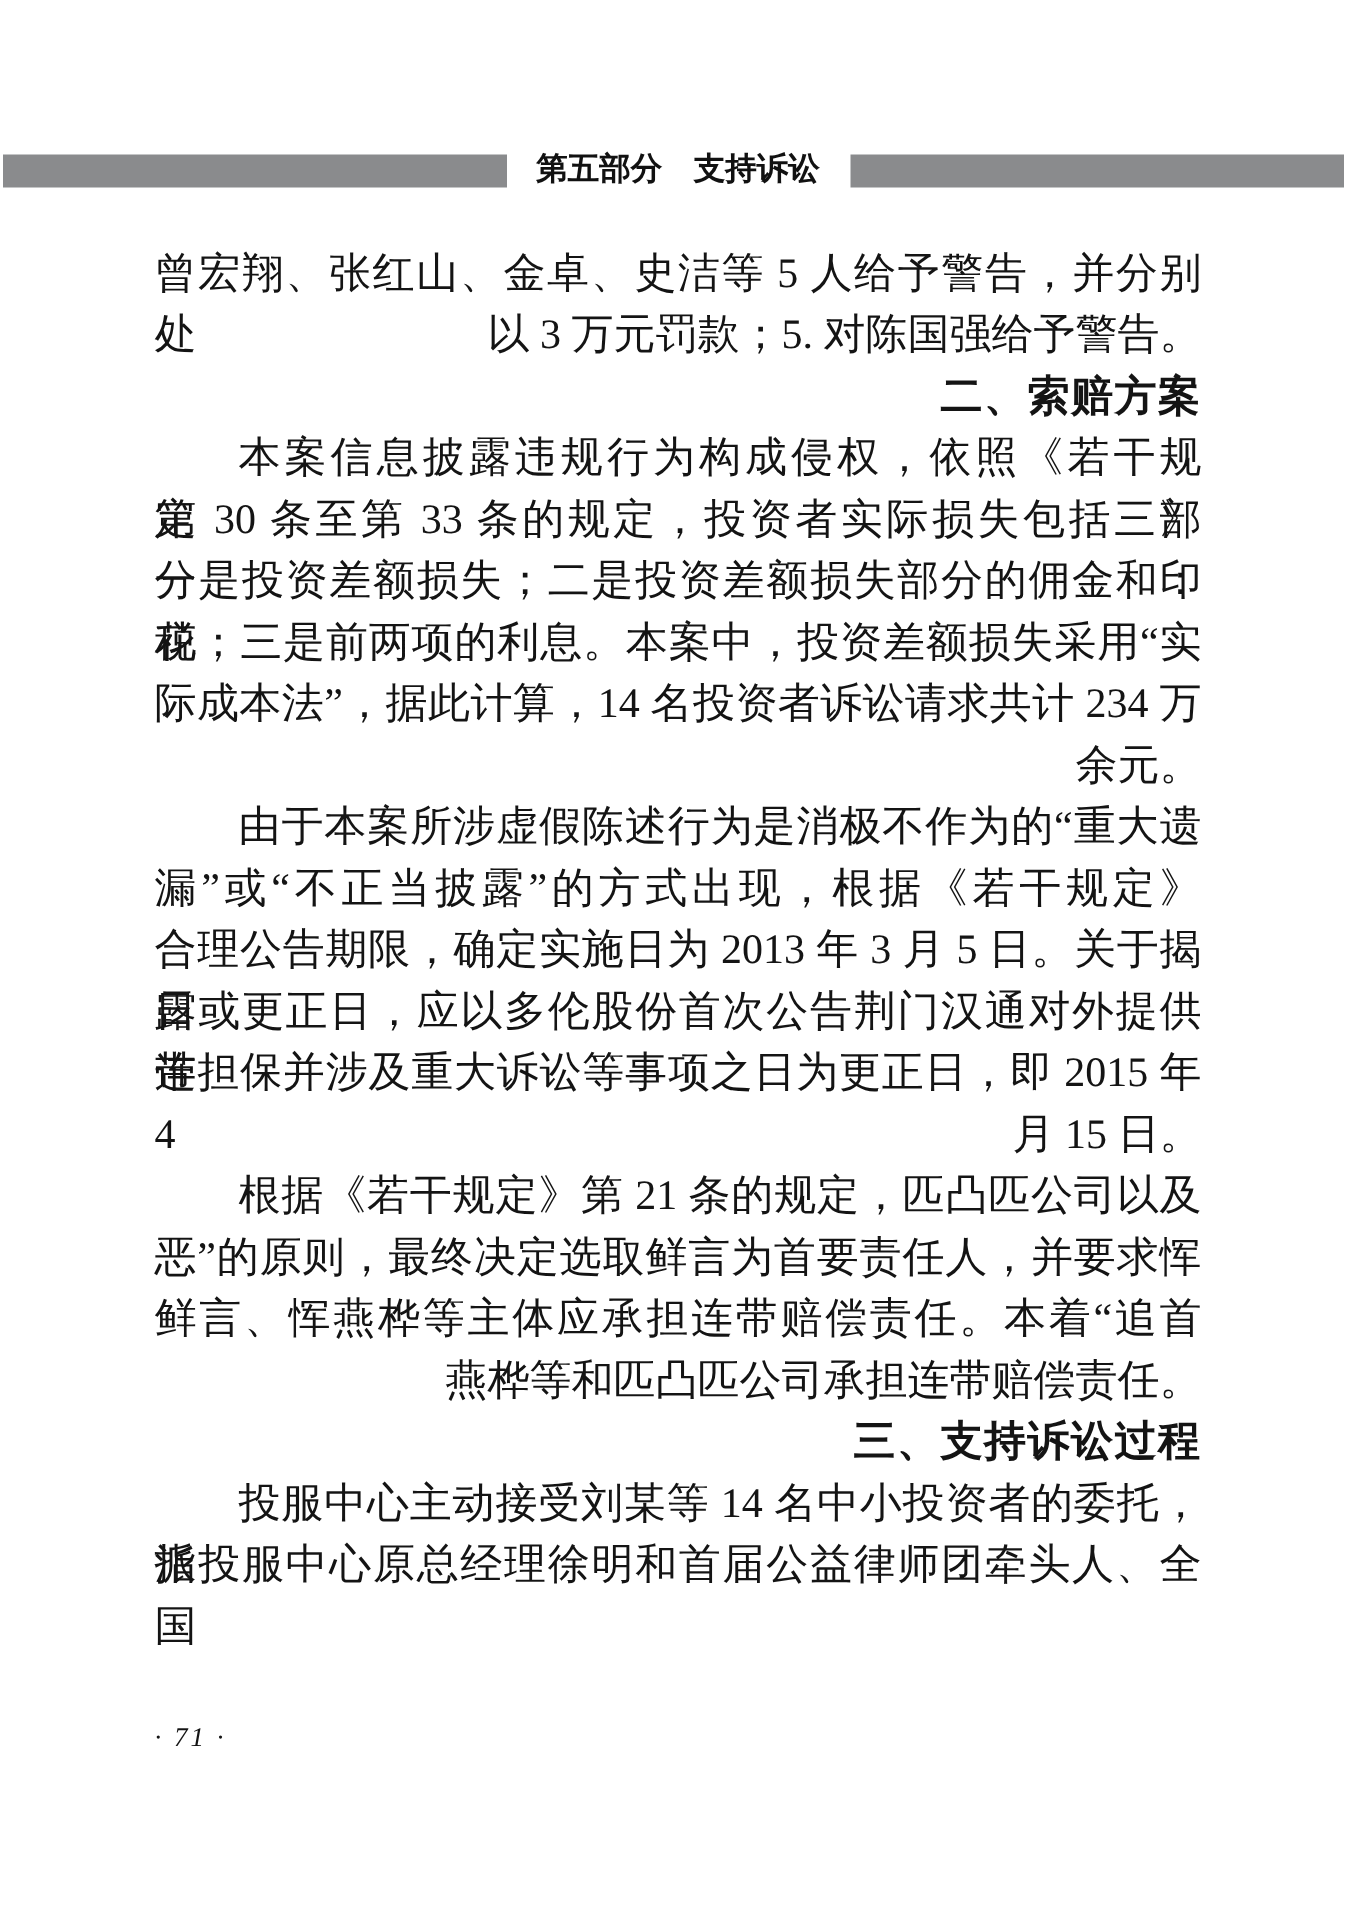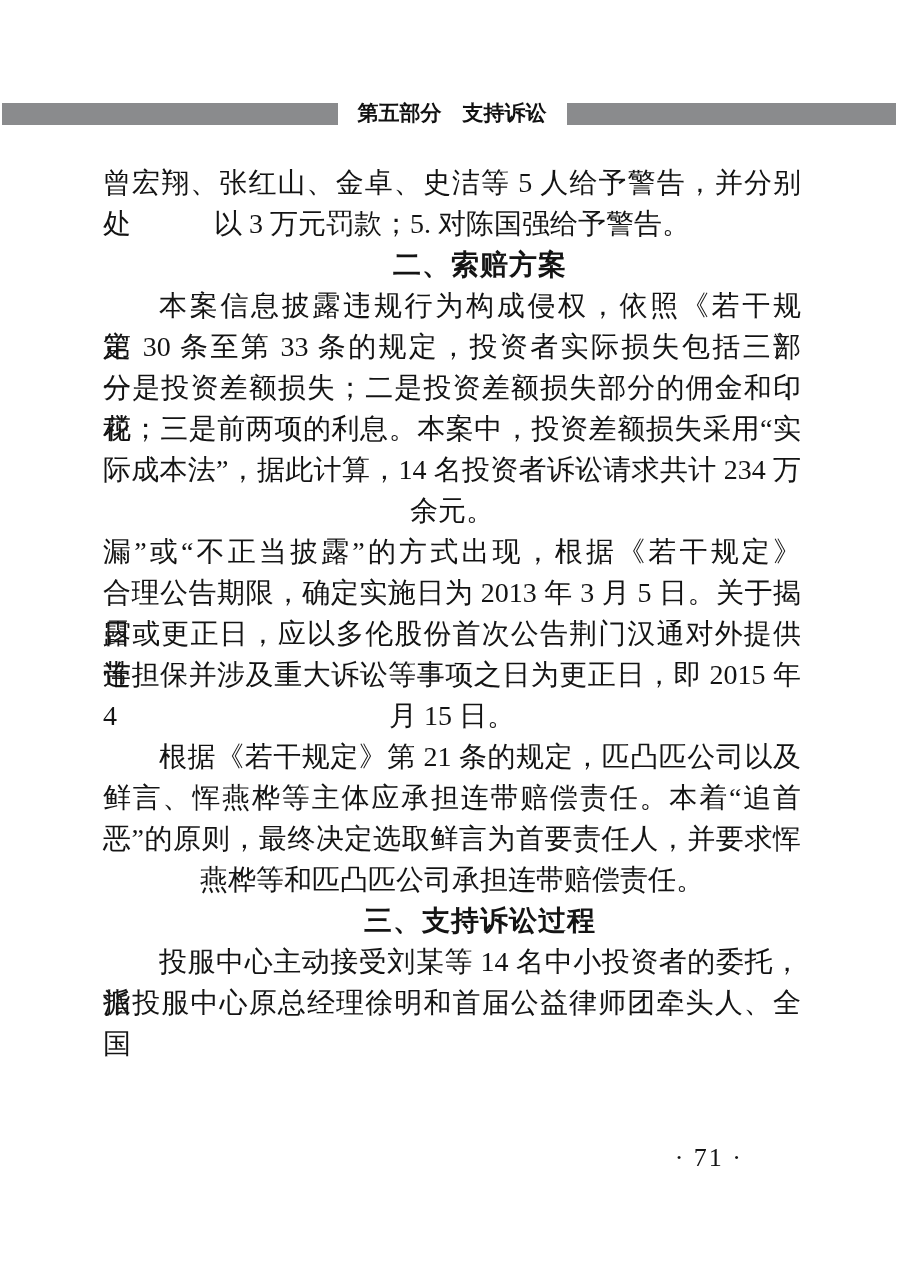--- a/index.html
+++ b/index.html
@@ -45,21 +45,21 @@
     position: absolute;
     left: 103px;
     top: 162px;
     width: 698px;
     font-size: 28px;
     color: #141414;
   }
   .line {
     height: 41px;
     line-height: 41px;
-    text-align: center;
+    text-align: right;
     white-space: normal;
   }
   .line.fill {
     text-align: justify;
     text-align-last: justify;
     text-justify: inter-character;
   }
   .line.indent {
     text-indent: 2em;
   }
@@ -70,25 +70,25 @@
   }
 
   
   .page-number {
     position: absolute;
     top: 1141px;
     left: 103px;
     width: 698px;
     box-sizing: border-box;
     padding-right: 58px;
-    text-align: right;
-    font-size: 26px;
+    font-size: 18px;
     line-height: 34px;
     color: #141414;
     letter-spacing: 2px;
+    font-style: italic;
   }
 </style>
 </head>
 <body>
 
 <div class="page" style="background: rgb(255, 255, 255); color: rgb(20, 20, 20);">
 
   <div class="header">
     <div class="header-bar left" style="background: rgb(138, 139, 141);"></div>
     <div class="running-head">第五部分　支持诉讼</div>
@@ -98,28 +98,29 @@
   <div class="content" id="content">
       <div class="line fill">曾宏翔、张红山、金卓、史洁等 5 人给予警告，并分别处</div>
       <div class="line">以 3 万元罚款；5. 对陈国强给予警告。</div>
       <div class="line heading indent">二、索赔方案</div>
       <div class="line fill indent">本案信息披露违规行为构成侵权，依照《若干规定》</div>
       <div class="line fill">第 30 条至第 33 条的规定，投资者实际损失包括三部分：</div>
       <div class="line fill">一是投资差额损失；二是投资差额损失部分的佣金和印花</div>
       <div class="line fill">税；三是前两项的利息。本案中，投资差额损失采用“实</div>
       <div class="line fill">际成本法”，据此计算，14 名投资者诉讼请求共计 234 万</div>
       <div class="line">余元。</div>
+      <div class="line fill indent">由于本案所涉虚假陈述行为是消极不作为的“重大遗</div>
       <div class="line fill">漏”或“不正当披露”的方式出现，根据《若干规定》</div>
       <div class="line fill">合理公告期限，确定实施日为 2013 年 3 月 5 日。关于揭露</div>
       <div class="line fill">日或更正日，应以多伦股份首次公告荆门汉通对外提供连</div>
       <div class="line fill">带担保并涉及重大诉讼等事项之日为更正日，即 2015 年 4</div>
       <div class="line">月 15 日。</div>
       <div class="line fill indent">根据《若干规定》第 21 条的规定，匹凸匹公司以及</div>
+      <div class="line fill">恶”的原则，最终决定选取鲜言为首要责任人，并要求恽</div>
       <div class="line fill">鲜言、恽燕桦等主体应承担连带赔偿责任。本着“追首</div>
-      <div class="line fill">恶”的原则，最终决定选取鲜言为首要责任人，并要求恽</div>
       <div class="line">燕桦等和匹凸匹公司承担连带赔偿责任。</div>
       <div class="line heading indent">三、支持诉讼过程</div>
       <div class="line fill indent">投服中心主动接受刘某等 14 名中小投资者的委托，指</div>
       <div class="line fill">派投服中心原总经理徐明和首届公益律师团牵头人、全国</div>
     </div>
 
   <div class="page-number">· 71 ·</div>
 
 </div>
 

